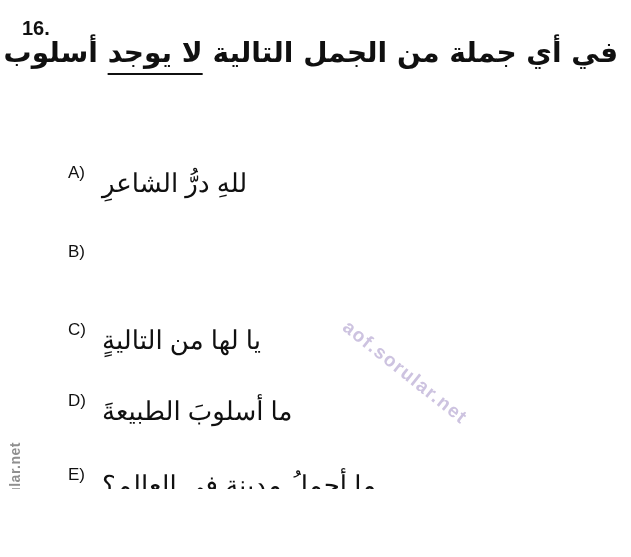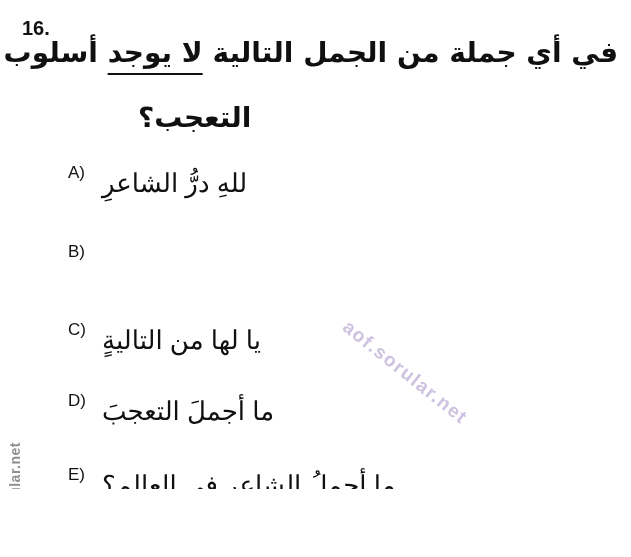--- a/index.html
+++ b/index.html
@@ -14,21 +14,21 @@
   }
   
   #qnum{
     position:absolute;left:22px;top:17px;
     font:bold 20px "Liberation Sans",sans-serif;
     color:#111;
   }
   
   #question{
     position:absolute;top:20px;right:13px;width:480px;
-    direction:rtl;text-align:left;
+    direction:rtl;text-align:right;
     font-family:"DejaVu Sans",sans-serif;
     font-weight:bold;
     font-size:28px;line-height:65px;
     color:#101010;
     white-space:nowrap;
   }
   #question .underlined{
     text-decoration:underline;
     text-decoration-thickness:2px;
     text-underline-offset:11px;
@@ -82,44 +82,43 @@
 </style>
 </head>
 <body>
 
 <div id="page">
 
   <div id="qnum">16.</div>
 
   <div id="question">
     <div class="q-line1"><span>في أي جملة من الجمل التالية </span><span class="underlined">لا يوجد</span><span> أسلوب</span></div>
-    <div class="q-line2">التعجب؟</div>
   </div>
 
   <div class="option-row" id="opt-a">
     <span class="option-label">A)</span>
     <span class="option-text">للهِ درُّ الشاعرِ</span>
   </div>
 
   <div class="option-row" id="opt-b">
     <span class="option-label">B)</span>
   </div>
 
   <div class="option-row" id="opt-c">
     <span class="option-label">C)</span>
     <span class="option-text">يا لها من التاليةٍ</span>
   </div>
 
   <div class="option-row" id="opt-d">
     <span class="option-label">D)</span>
-    <span class="option-text">ما أجملَ التعجبَ</span>
+    <span class="option-text">ما أسلوبَ الطبيعةَ</span>
   </div>
 
   <div class="option-row" id="opt-e">
     <span class="option-label">E)</span>
-    <span class="option-text">ما أجملُ الشاعرٍ في العالمِ؟</span>
+    <span class="option-text">ما أجملُ مدينةٍ في العالمِ؟</span>
   </div>
 
   <div id="wm-diagonal">aof.sorular.net</div>
 
   <div id="wm-vertical">aof.sorular.net</div>
 
 </div>
 
 </body></html>

